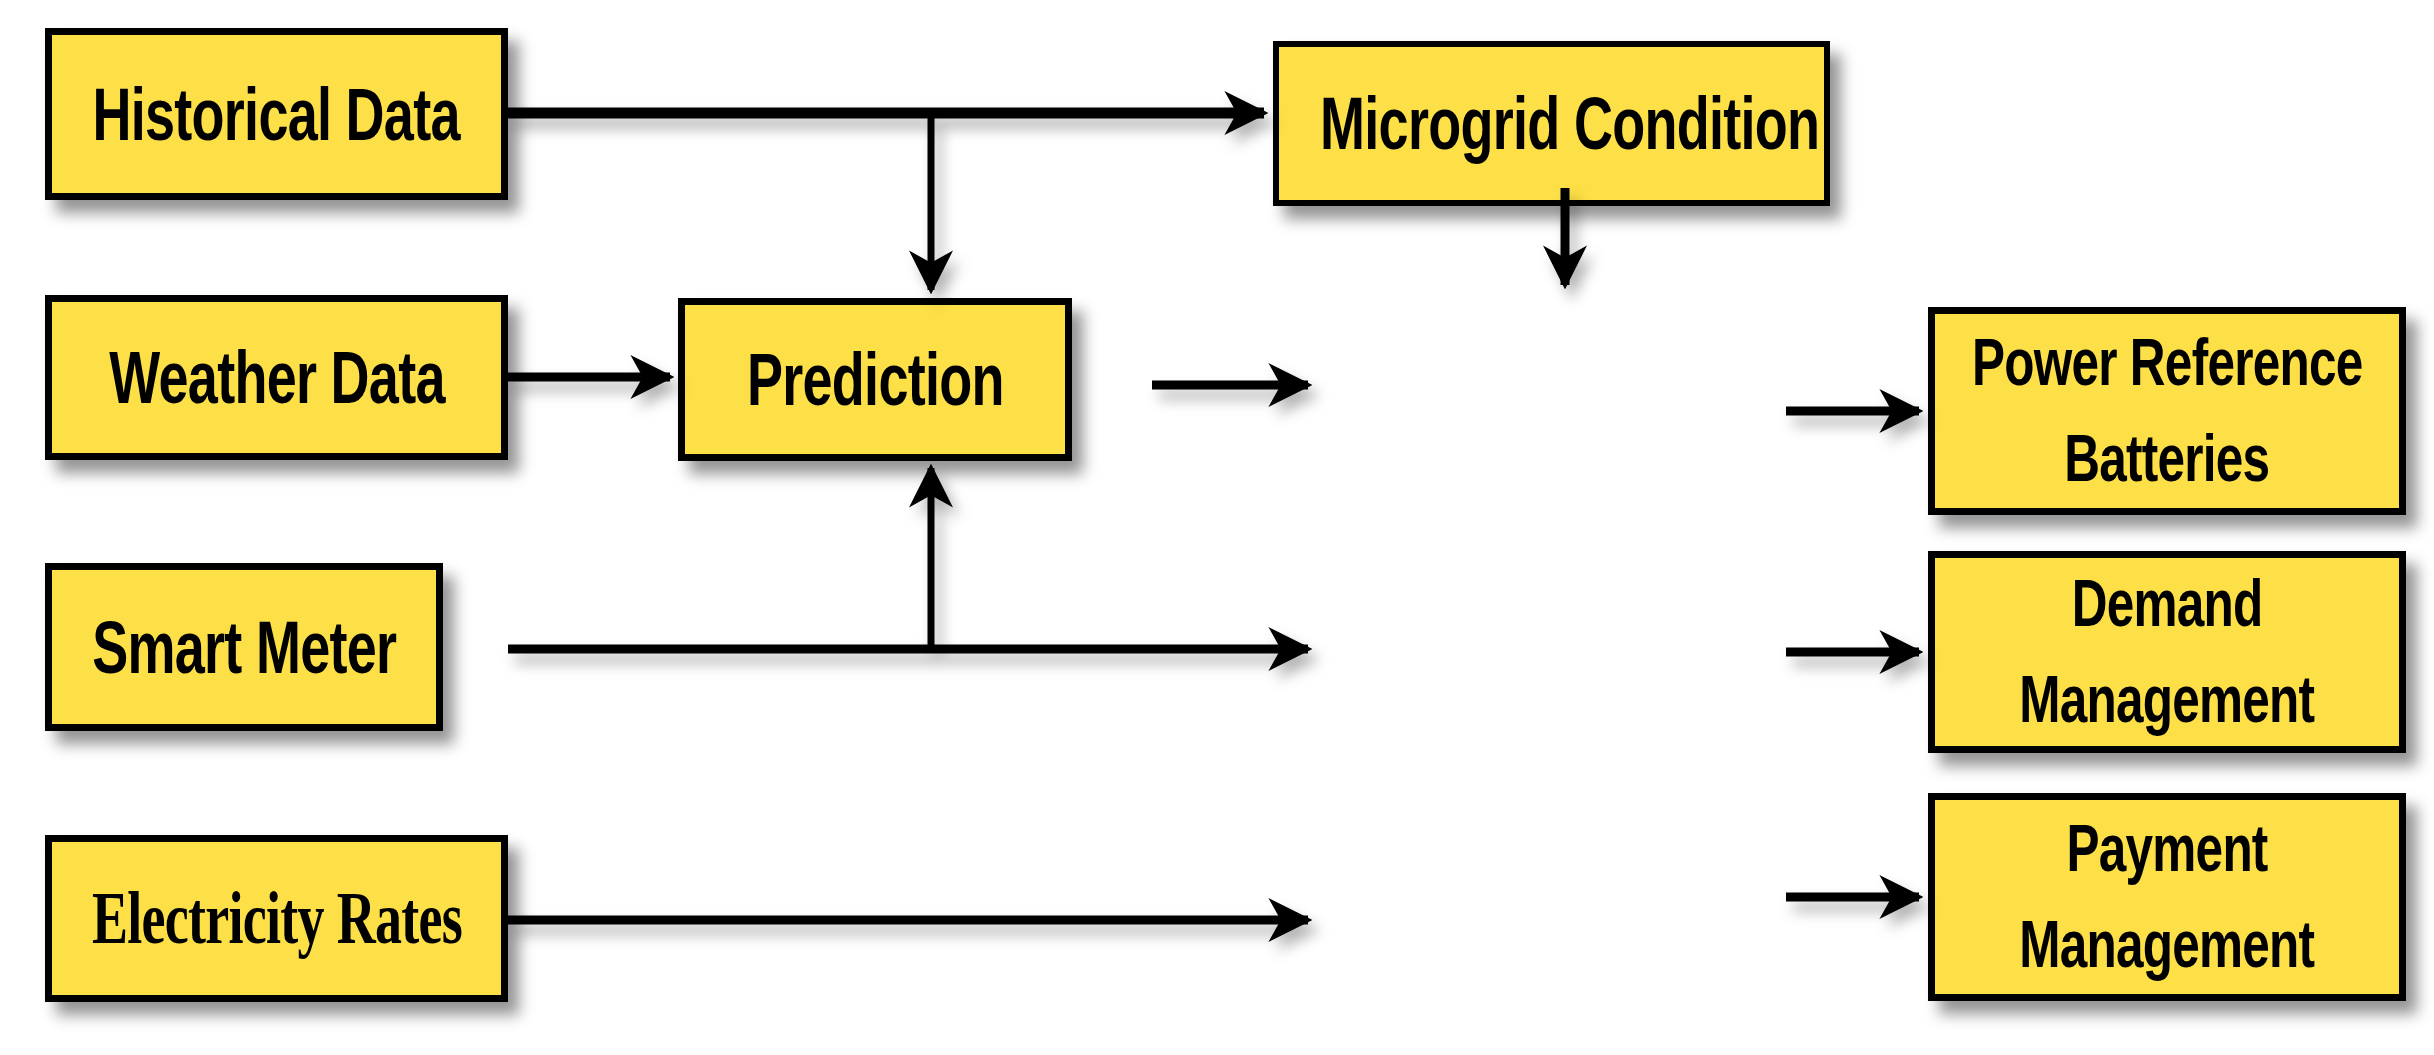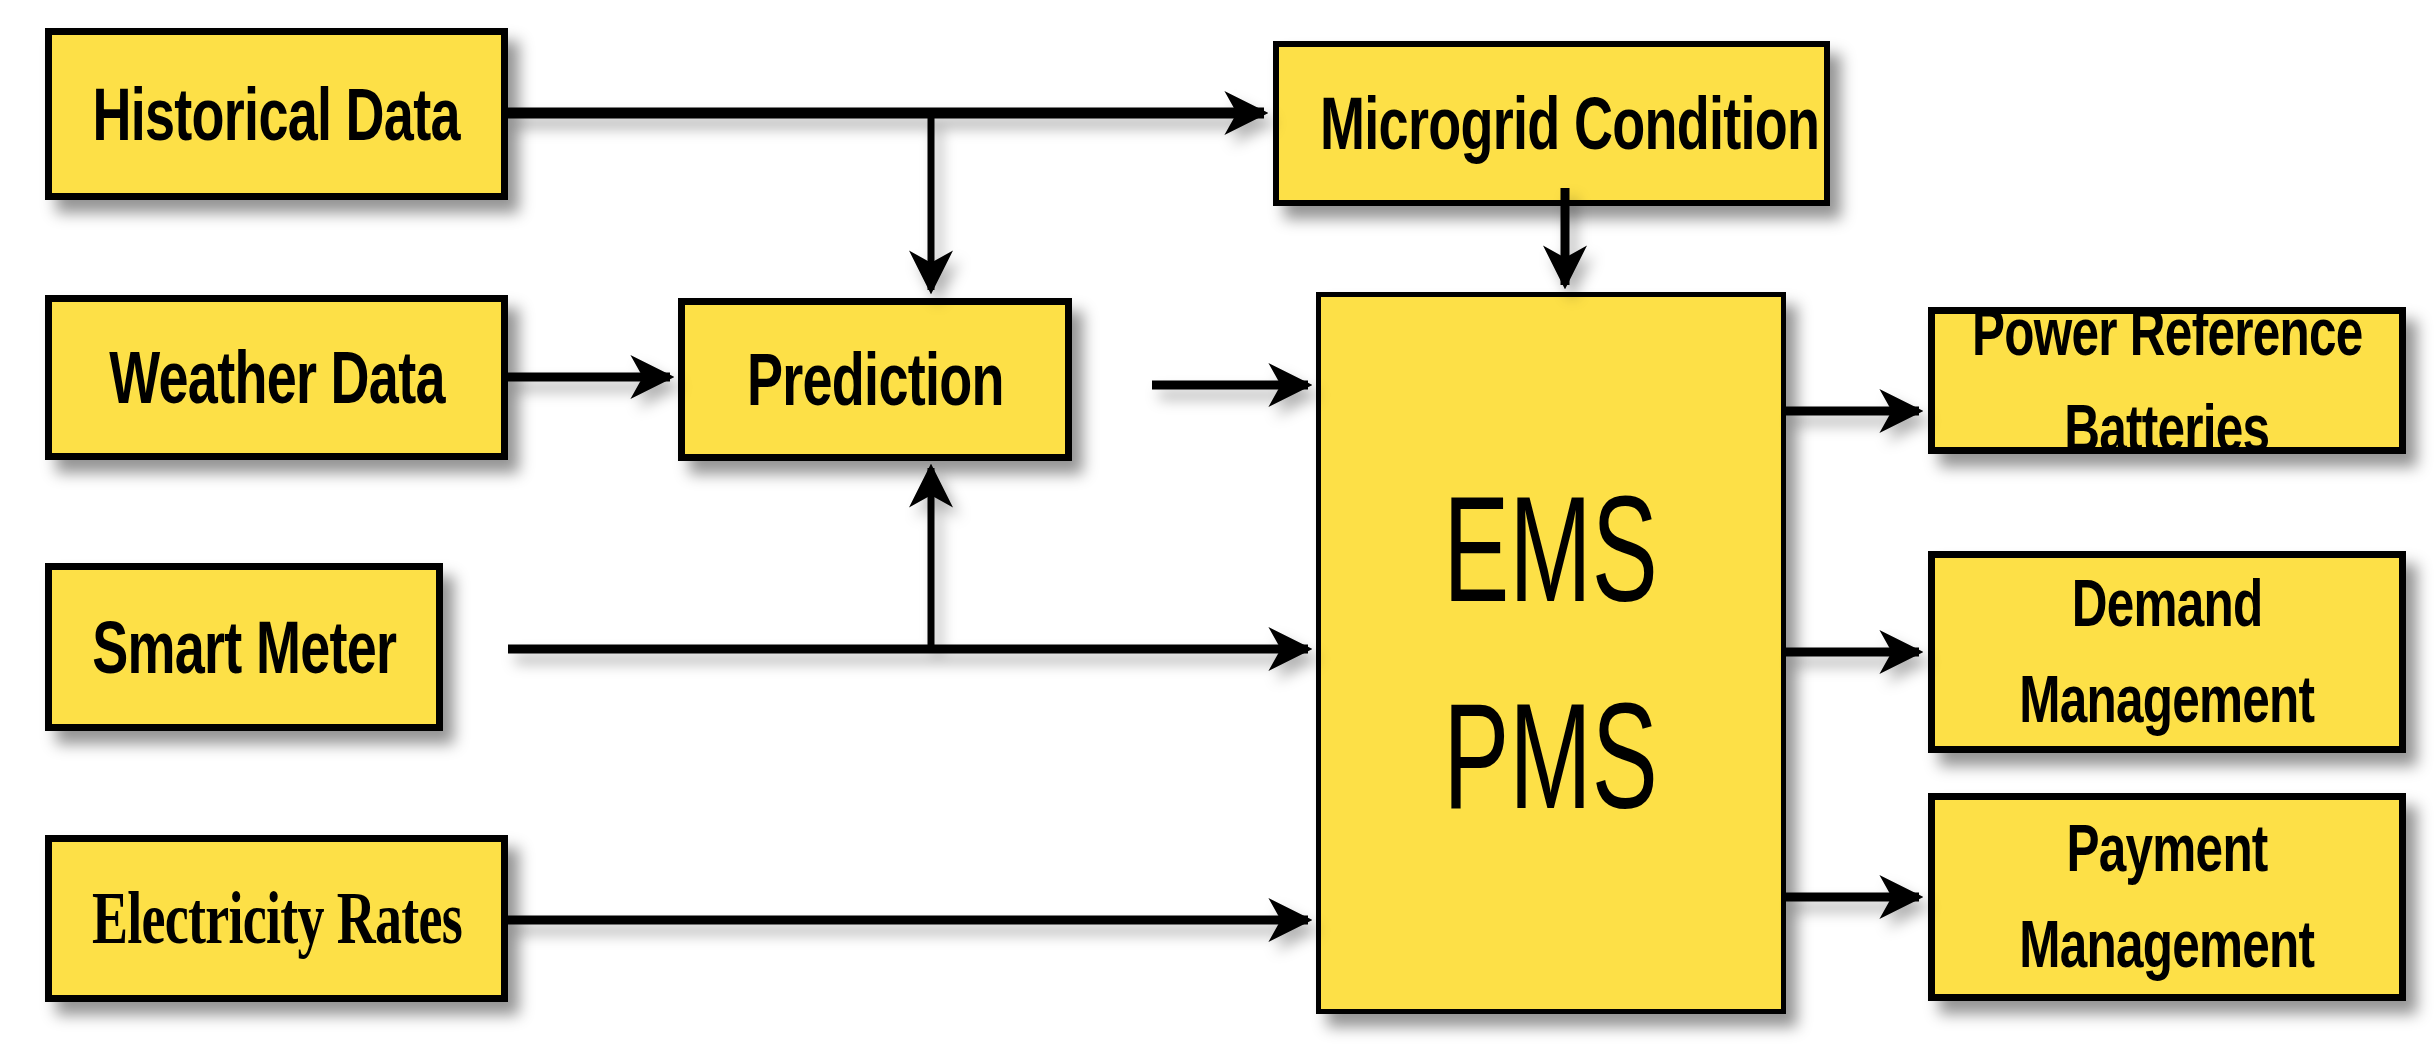--- a/index.html
+++ b/index.html
@@ -82,26 +82,22 @@
   </div>
 
   <div class="node" style="left:678px; top:298px; width:394px; height:163px;">
     <span class="lbl">Prediction</span>
   </div>
 
   <div class="node" style="left:1273px; top:41px; width:557px; height:165px; border-width:6px;padding-left:36px;">
     <span class="lbl">Microgrid Condition</span>
   </div>
 
-  <div class="node" style="left:1316px; top:292px; width:470px; height:722px; border-width:5px;">
-    <span class="ems-line">EMS</span>
-    <span class="ems-line">PMS</span>
-  </div>
 
-  <div class="node" style="left:1928px; top:307px; width:478px; height:147px;">
+  <div class="node" style="left:1928px; top:307px; width:478px; height:208px;">
     <span class="lbl lbl-sm">Power Reference</span>
     <span class="lbl lbl-sm">Batteries</span>
   </div>
 
   <div class="node" style="left:1928px; top:551px; width:478px; height:202px;">
     <span class="lbl lbl-sm">Demand</span>
     <span class="lbl lbl-sm">Management</span>
   </div>
 
   <div class="node" style="left:1928px; top:793px; width:478px; height:208px;">

